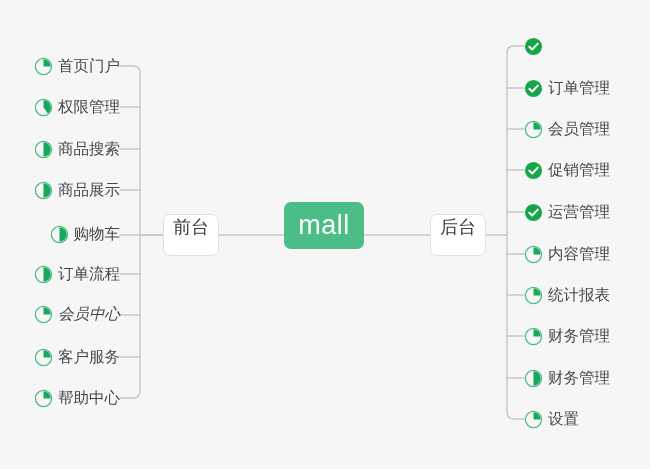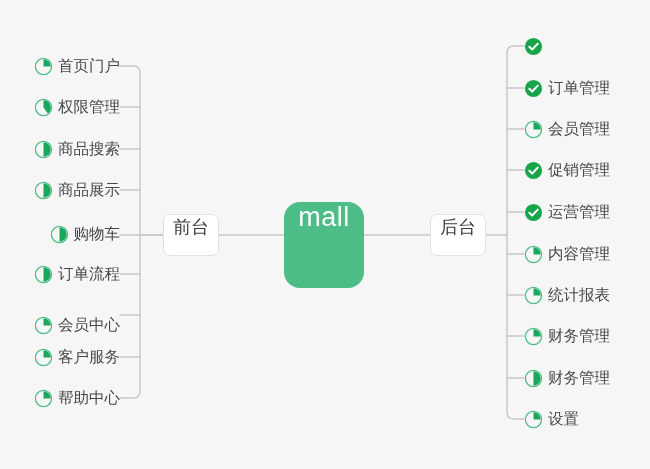--- a/index.html
+++ b/index.html
@@ -38,25 +38,25 @@
     stroke-linecap: round;
     stroke-linejoin: round;
   }
 
   
   .center-node {
     position: absolute;
     left: 284px;
     top: 202px;
     width: 80px;
-    height: 86px;
+    height: 47px;
     background: #4cbd87;
-    border-radius: 16px;
+    border-radius: 7px;
     display: flex;
-    align-items: flex-start;
+    align-items: center;
     justify-content: center;
     color: #ffffff;
     font-size: 27px;
     letter-spacing: 0.5px;
     box-sizing: border-box;
   }
 
   
   .branch-node {
     position: absolute;
@@ -174,21 +174,21 @@
         </svg>
         <span class="leaf-label">购物车</span>
       </div>
       <div class="leaf leaf-left" style="top: 262px;">
         <svg class="status-icon" viewBox="0 0 20 20">
           <circle cx="10" cy="10" r="8.5" fill="none" stroke="#4cbd87" stroke-width="1.3"></circle>
           <path d="M 10 10 L 10 2.4000000000000004 A 7.6 7.6 0 0 1 10.000000000000002 17.6 Z" fill="#19a75c"></path>
         </svg>
         <span class="leaf-label">订单流程</span>
       </div>
-      <div class="leaf leaf-left" style="top: 313px;">
+      <div class="leaf leaf-left" style="top: 302px; font-style: italic;">
         <svg class="status-icon" viewBox="0 0 20 20">
           <circle cx="10" cy="10" r="8.5" fill="none" stroke="#4cbd87" stroke-width="1.3"></circle>
           <path d="M 10 10 L 10 2.4000000000000004 A 7.6 7.6 0 0 1 17.6 10 Z" fill="#19a75c"></path>
         </svg>
         <span class="leaf-label">会员中心</span>
       </div>
       <div class="leaf leaf-left" style="top: 345px;">
         <svg class="status-icon" viewBox="0 0 20 20">
           <circle cx="10" cy="10" r="8.5" fill="none" stroke="#4cbd87" stroke-width="1.3"></circle>
           <path d="M 10 10 L 10 2.4000000000000004 A 7.6 7.6 0 0 1 17.6 10 Z" fill="#19a75c"></path>

